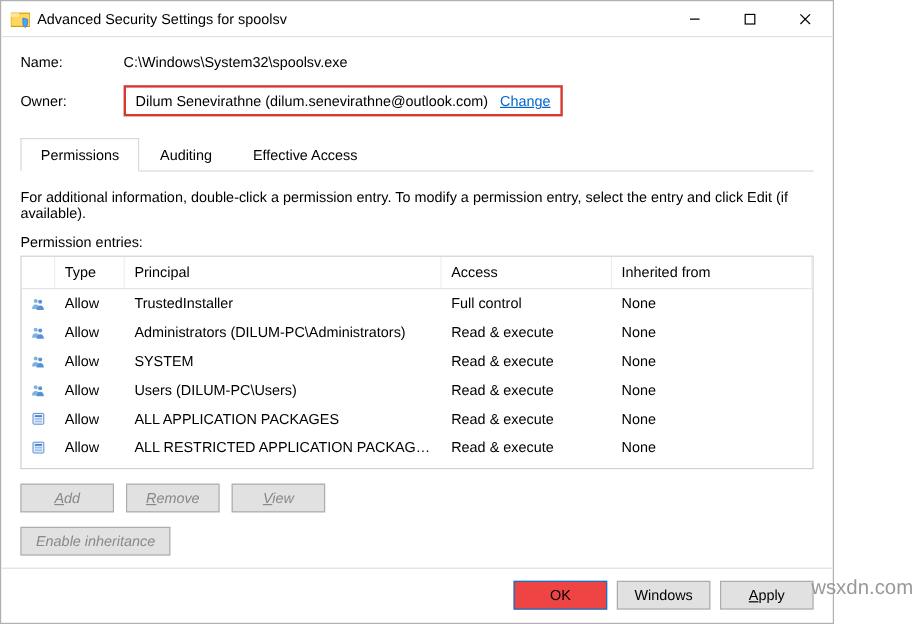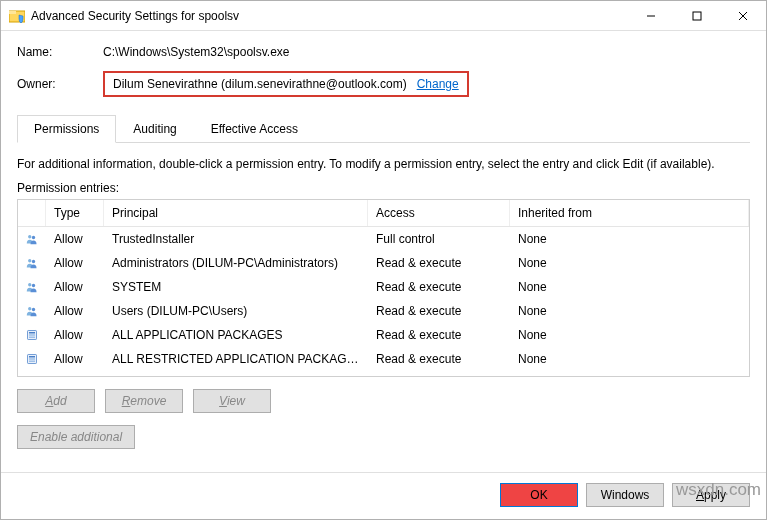--- a/index.html
+++ b/index.html
@@ -1,17 +1,17 @@
 <!DOCTYPE html>
 <html><head>
 <meta charset="utf-8">
 <style>
 * { box-sizing: border-box; font-family: "Segoe UI", Tahoma, sans-serif; font-size: 12px; }
 body { margin: 0; background: #fff; width: 767px; height: 520px; overflow: hidden; }
-.window { width: 767px; height: 520px; border: 1px solid #b0b0b0; display: flex; flex-direction: column; }
+.window { width: 695px; height: 520px; border: 1px solid #b0b0b0; display: flex; flex-direction: column; }
 .titlebar { height: 30px; display: flex; align-items: center; padding: 0 0 0 8px; border-bottom: 1px solid #e0e0e0; }
 .titlebar .icon { width: 16px; height: 16px; margin-right: 6px; }
 .titlebar .title { flex: 1; }
 .winbtns { display: flex; }
 .winbtn { width: 46px; height: 29px; display: flex; align-items: center; justify-content: center; cursor: default; }
 .winbtn svg { width: 10px; height: 10px; }
 .content { flex: 1; padding: 14px 16px 10px 16px; display: flex; flex-direction: column; }
 .field-row { display: flex; align-items: center; margin-bottom: 12px; }
 .field-label { width: 86px; }
 .owner-box { border: 2px solid #d43a2f; padding: 4px 8px; display: inline-flex; align-items: flex-start; gap: 10px; }
@@ -198,21 +198,21 @@
           <span class="lbl"><span class="ul">A</span><span>dd</span></span>
         </div>
       <div class="btn disabled">
           <span class="lbl"><span class="ul">R</span><span>emove</span></span>
         </div>
       <div class="btn disabled">
           <span class="lbl"><span class="ul">V</span><span>iew</span></span>
         </div>
     </div>
     <div class="btnrow">
-      <div class="btn disabled">Enable additional</div>
+      <div class="btn disabled">Enable inheritance</div>
     </div>
 
     <div class="spacer"></div>
   </div>
 
   <div class="footer">
     <div class="btn primary">OK</div>
     <div class="btn">Windows</div>
     <div class="btn">
         <span class="ul">A</span>

